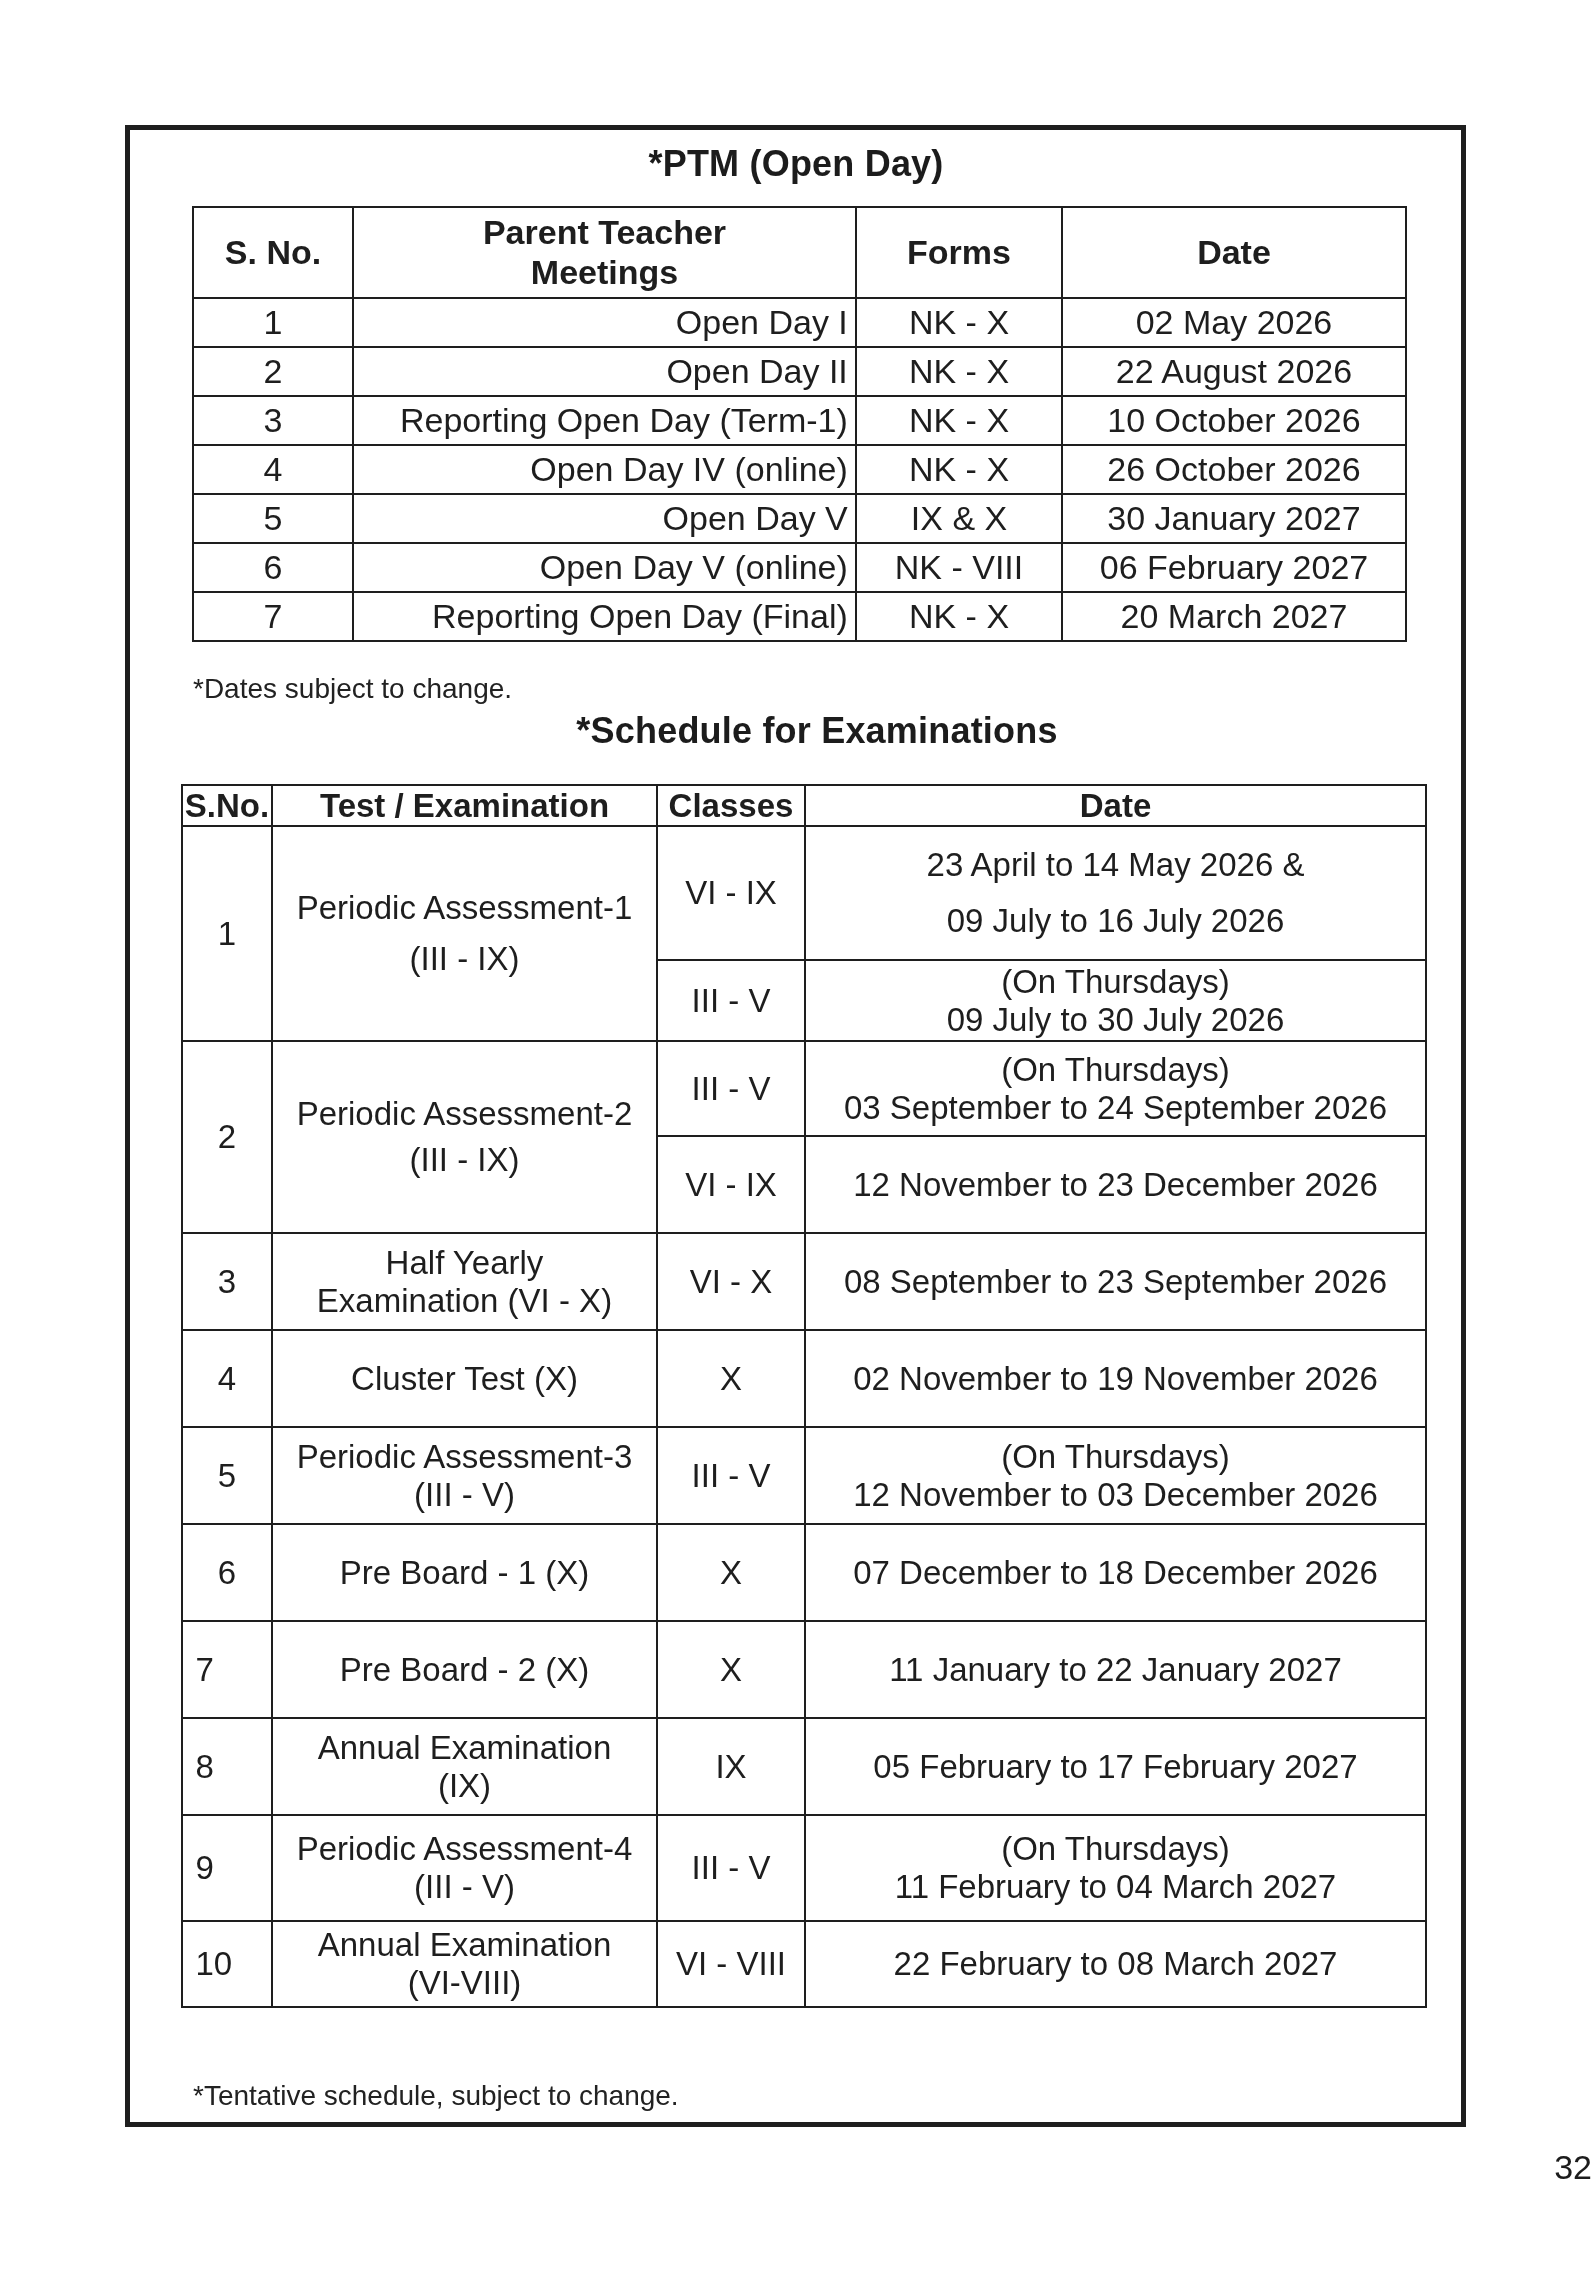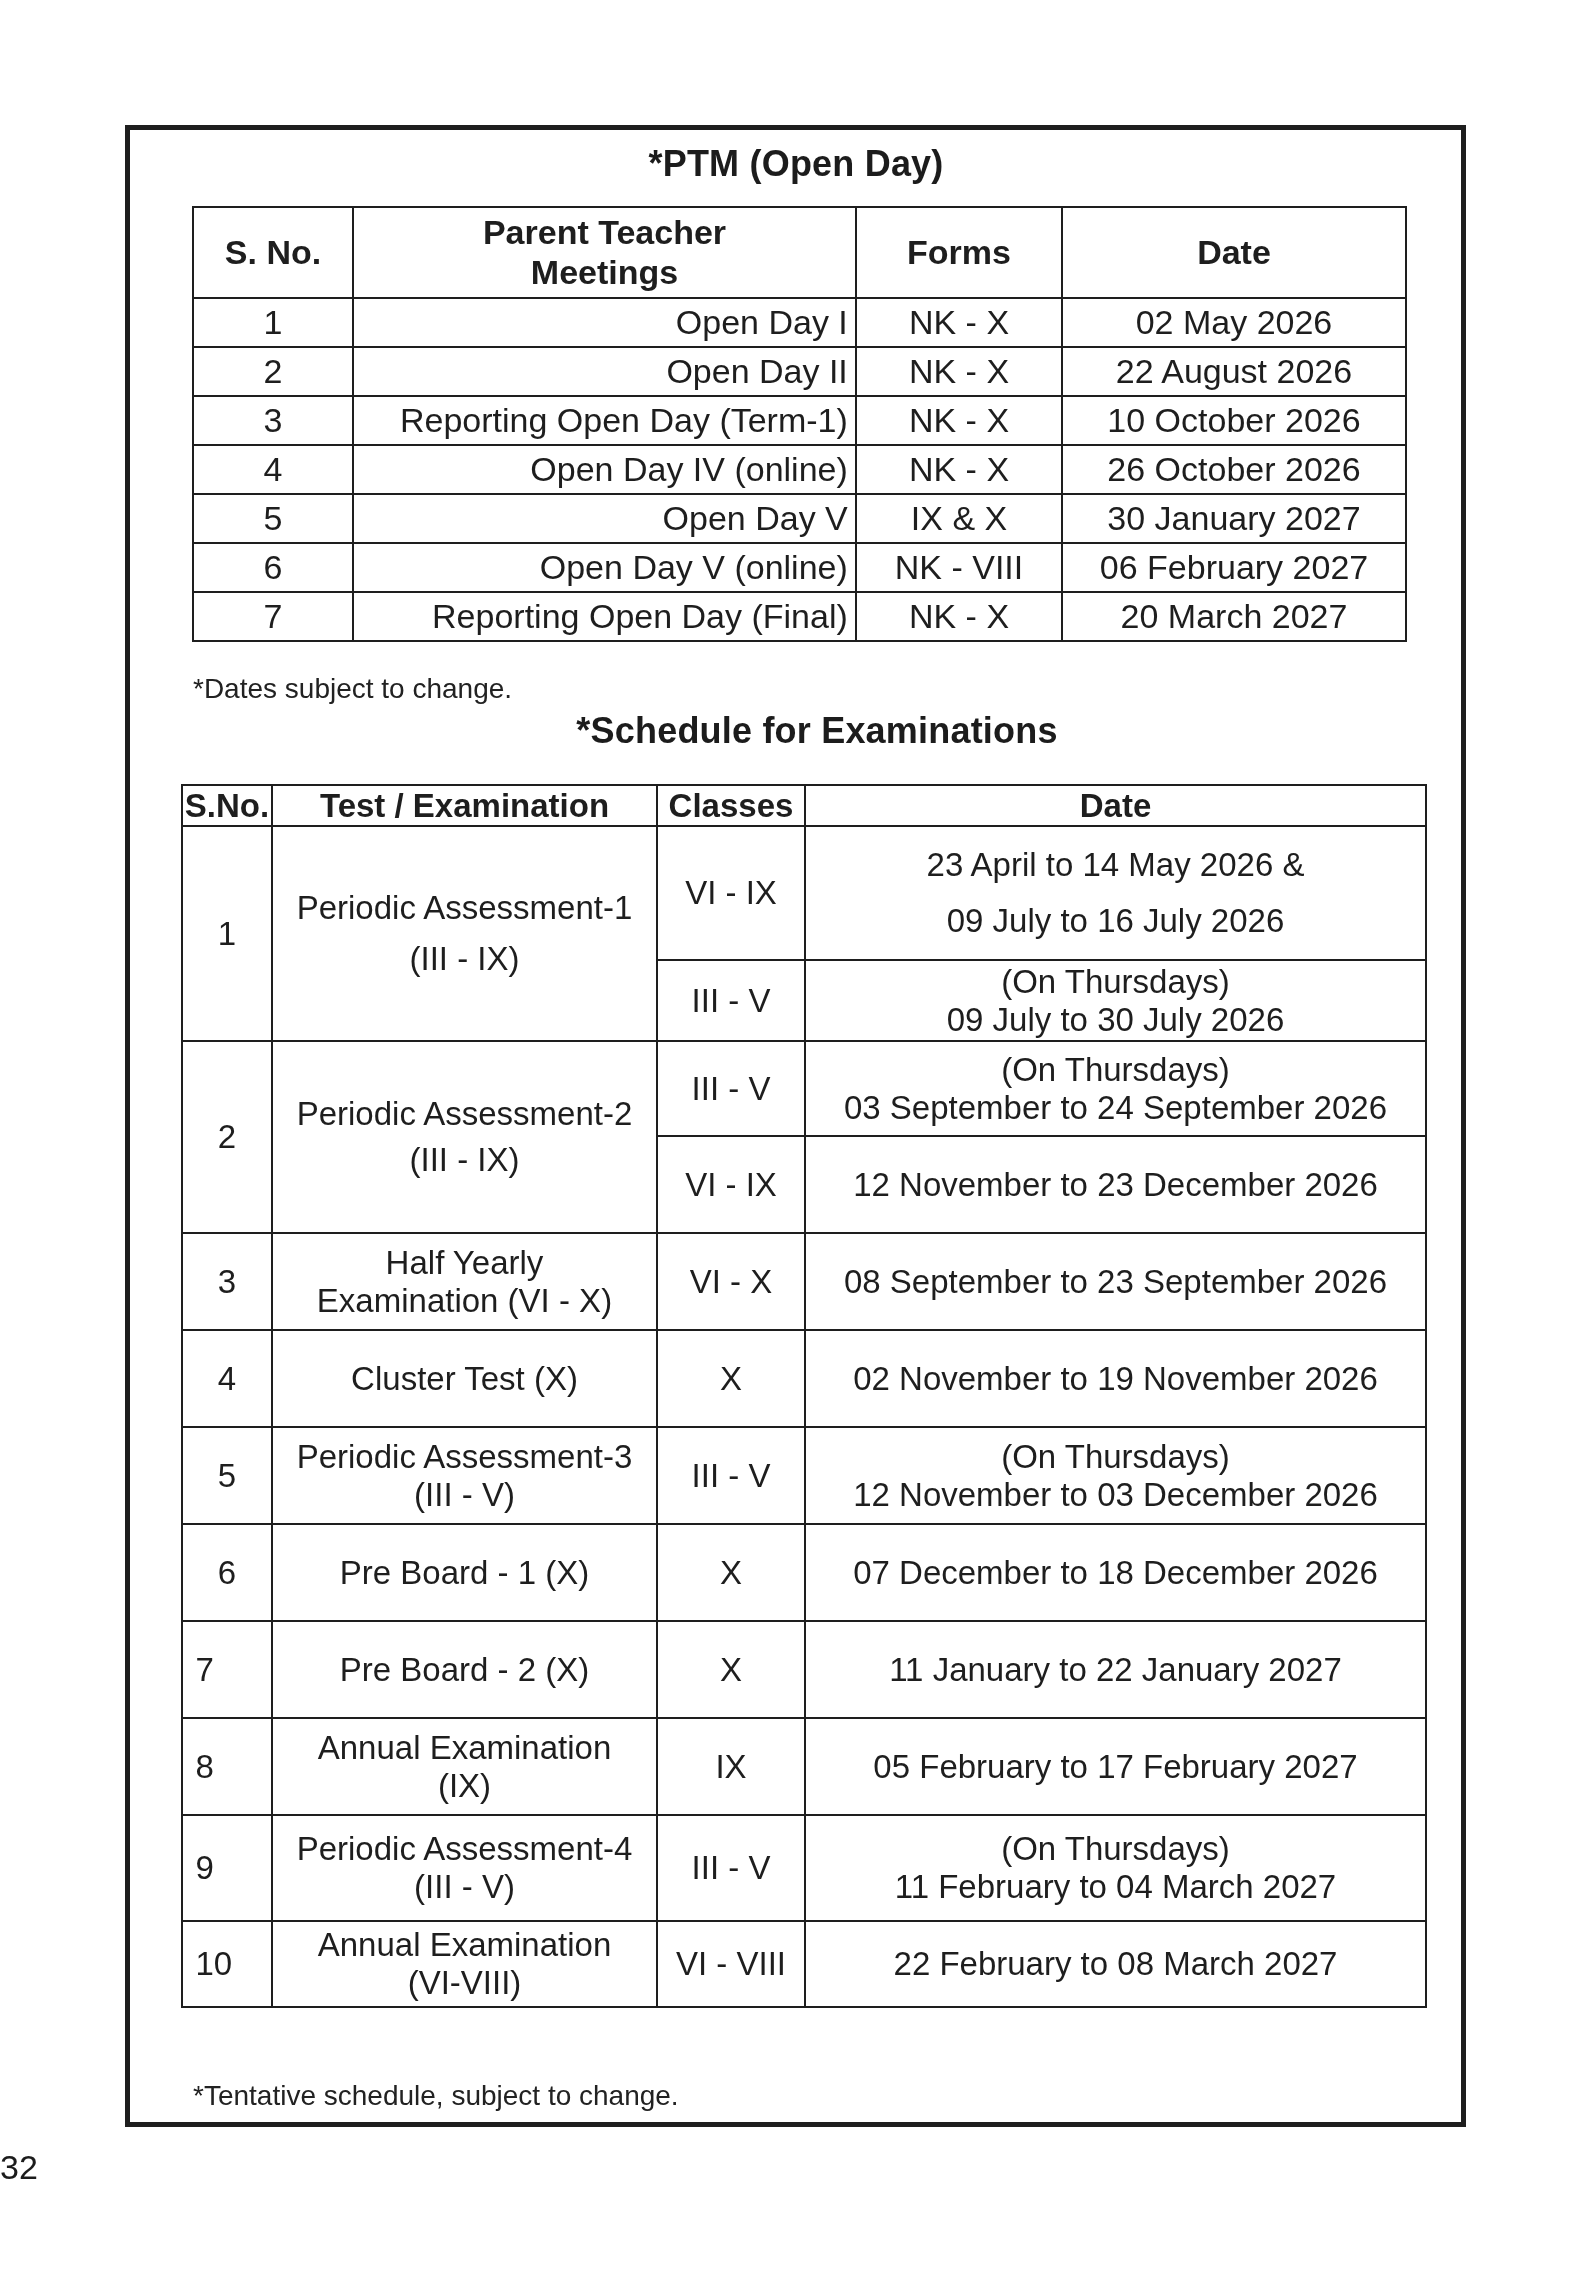--- a/index.html
+++ b/index.html
@@ -13,21 +13,21 @@
     border: 5.4px solid #1e1e1e; box-sizing: border-box;
   }
   .section-title {
     position: absolute; left: 0; width: 1592px; text-align: center;
     font-weight: bold; font-size: 36px; letter-spacing: 0.2px;
   }
   .note {
     position: absolute; font-size: 28px; color: #222;
   }
   .page-num {
-    position: absolute; left: 0; width: 1592px; text-align: left; font-size: 34px; top: 2148px;
+    position: absolute; left: 0; width: 1592px; text-align: right; font-size: 34px; top: 2148px;
   }
   table { border-collapse: collapse; position: absolute; table-layout: fixed; border-radius: 20px; }
   td, th {
     border: 2.7px solid #1e1e1e; padding: 0 7.2px; font-size: 34px; line-height: 1.15;
     font-weight: normal; color: #1e1e1e; overflow: hidden;
   }
   th { font-weight: bold; }
   
   .ptm { left: 192px; top: 206px; width: 1214px; }
   .ptm th { height: 89px; text-align: center; }

